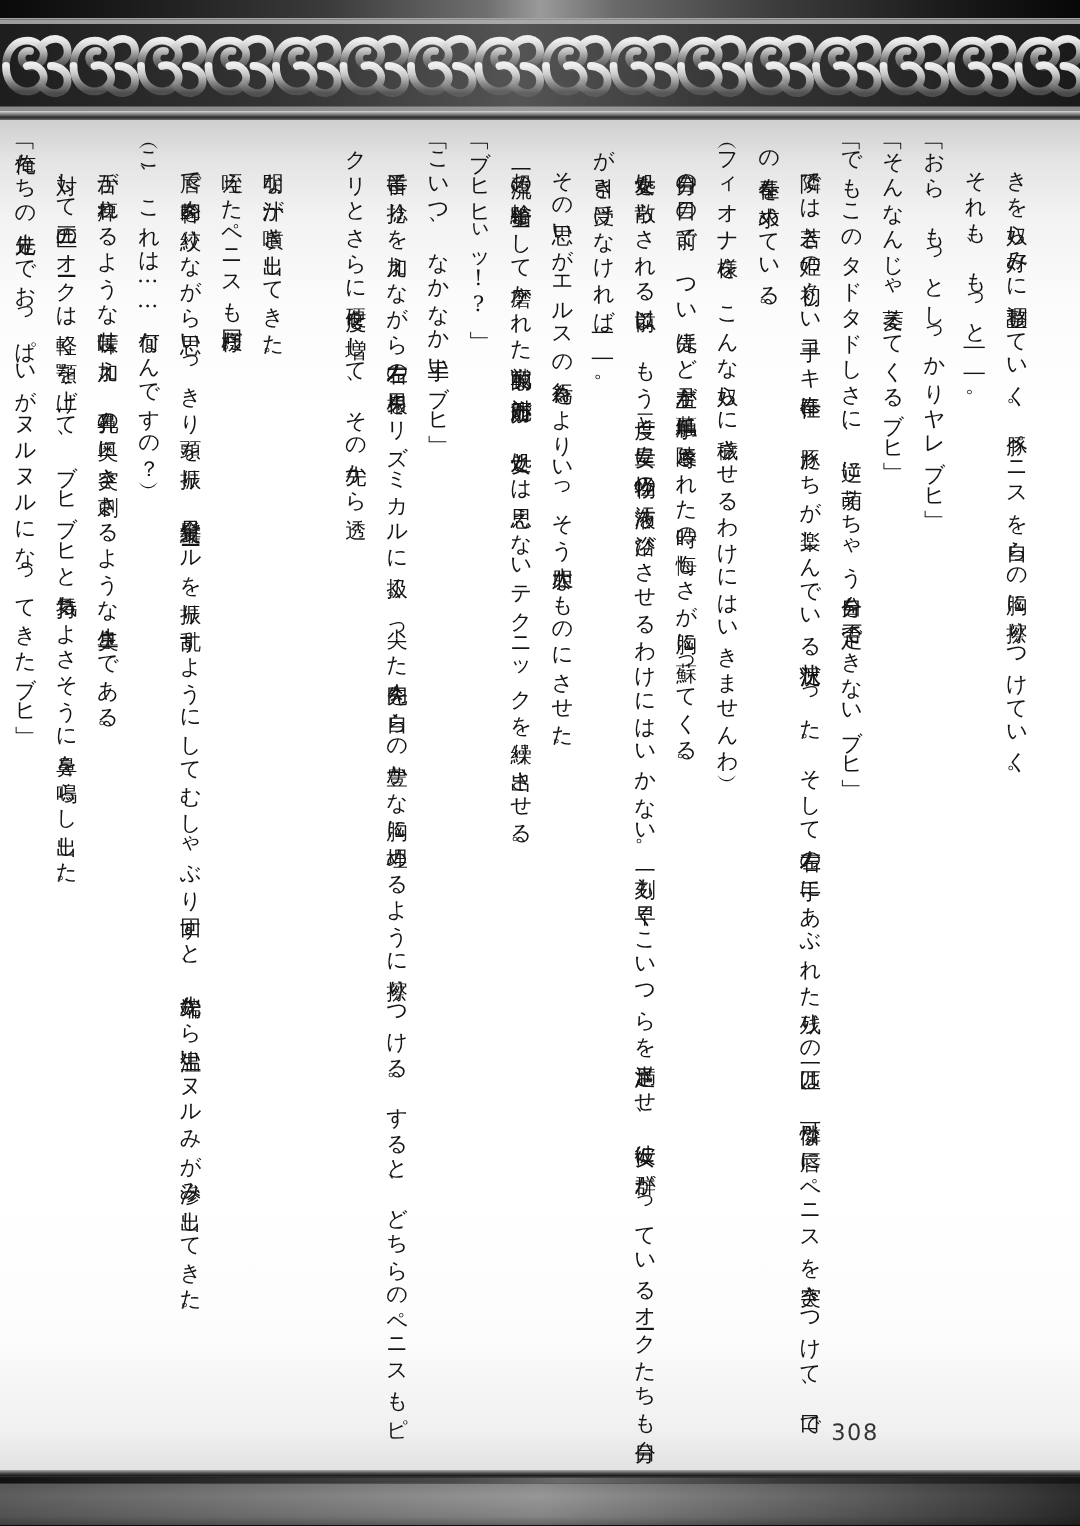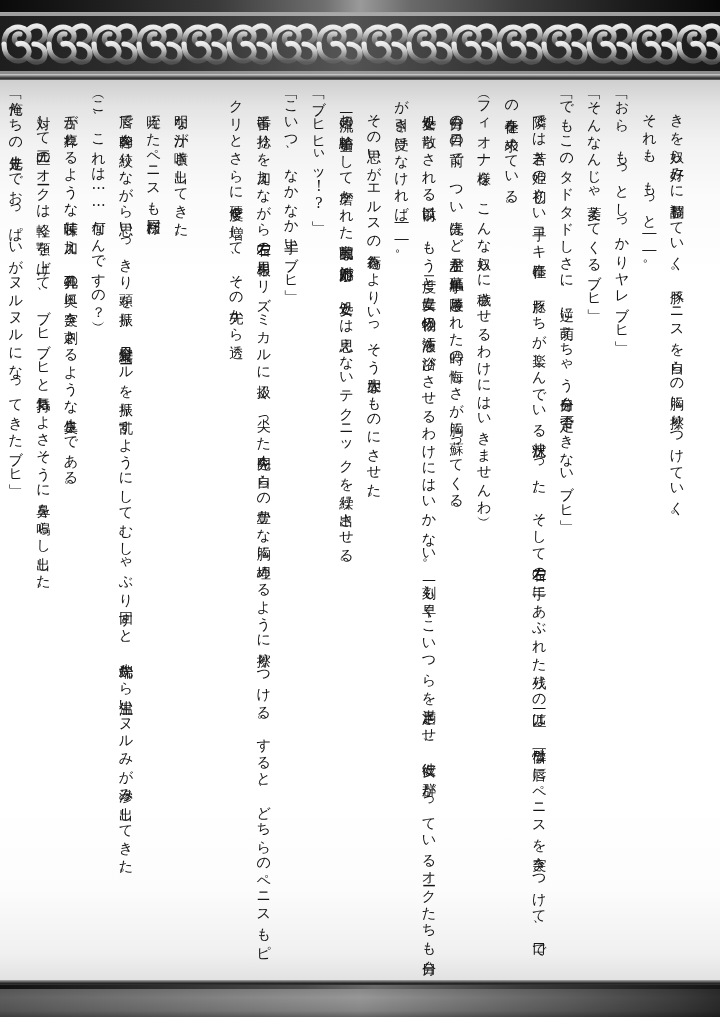--- a/index.html
+++ b/index.html
@@ -245,20 +245,23 @@
         <p>明な汁が噴き出してきた。</p>
         <p>咥えたペニスも同様だ。</p>
         <p>唇で肉幹を絞りながら思いっきり頭を振り、金髪縦ロールを振り乱すようにしてむしゃぶり回すと、先端から生温いヌルみが滲み出してきた。</p>
         <p class="noindent">（こ、これは……何なんですの？）</p>
         <p>舌が痺れるような苦味に加え、鼻孔の奥に突き刺さるような生臭さである。</p>
         <p>対して三匹のオークは軽く顎を上げて、ブヒブヒと気持ちよさそうに鼻を鳴らし出した。</p>
         <p class="noindent">「俺たちの先走りでおっぱいがヌルヌルになってきたブヒ」</p>
         <p class="noindent">「も、もうイキそうだブヒ」</p>
       </div>
 
+    <div class="page-number">
+      <span class="pn-inner">308</span>
+    </div>
   </div>
 
   <div class="bottom-rule-1"></div>
   <div class="bottom-rule-2"></div>
   <div class="bottom-strip">
     <div class="bottom-strip-shade"></div>
   </div>
 
 </div>
 

